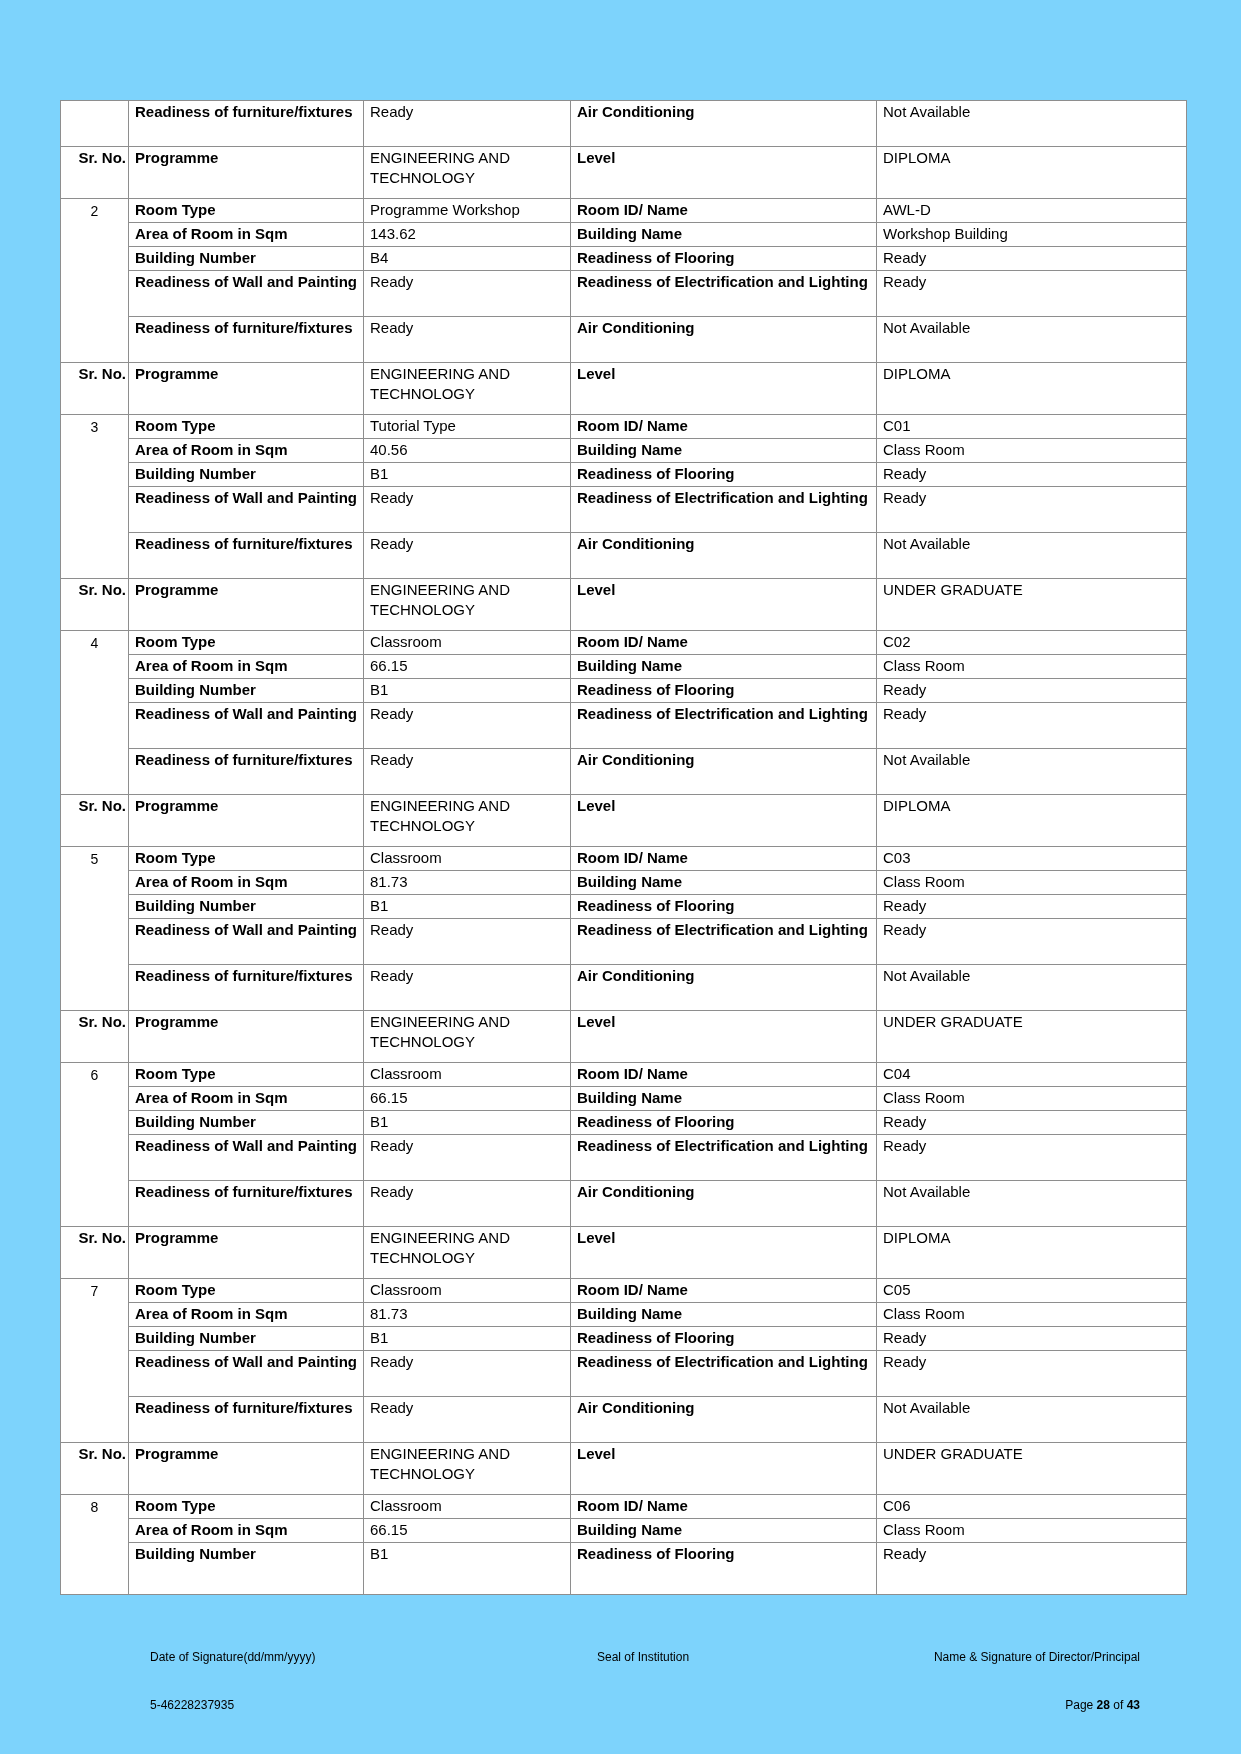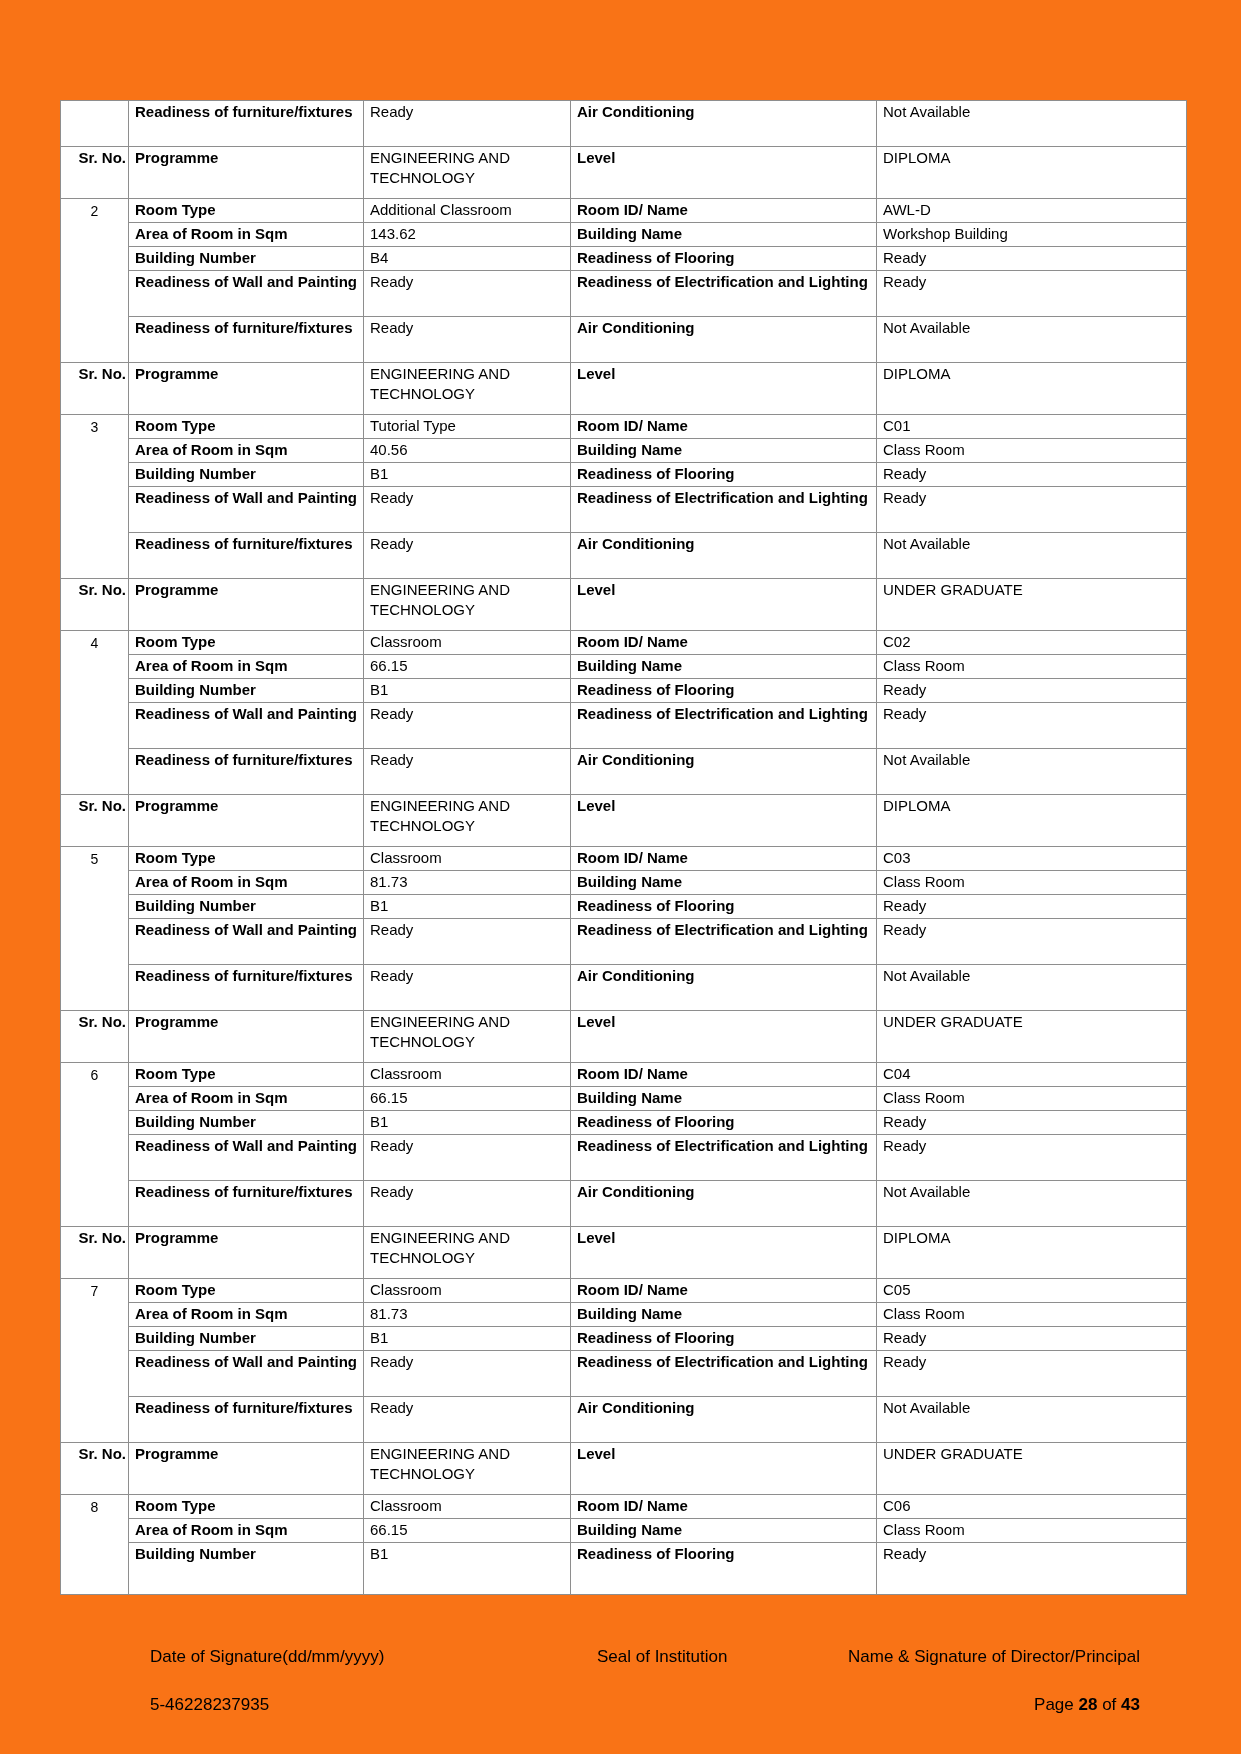--- a/index.html
+++ b/index.html
@@ -1,20 +1,20 @@
 <!DOCTYPE html>
 <html><head>
 <meta charset="utf-8">
 <style>
   html,body { margin:0; padding:0; }
   body {
     width:1241px; height:1754px; position:relative; background:#ffffff;
     font-family:"Liberation Sans", sans-serif; color:#000;
   }
-  .page { position:absolute; inset:0; background:#f97316; overflow:hidden; }
+  .page { position:absolute; inset:0; background:#7dd3fc; overflow:hidden; }
 
   table.rooms {
     position:absolute; left:60px; top:100px; width:1126px;
     border-collapse:collapse; table-layout:fixed;
   }
   table.rooms td, table.rooms th {
     border:1px solid #8e8e8e;
     vertical-align:top;
     padding:1px 6px;
     font-size:15px; line-height:20px;
@@ -23,21 +23,21 @@
     word-wrap:break-word;
     box-sizing:border-box;
     background:#fff;
   }
   table.rooms td.lbl { font-weight:bold; }
   table.rooms td.val { font-weight:normal; }
   table.rooms th.srno { font-weight:bold; text-align:right; padding:1px 2px; }
   table.rooms td.srnum { font-weight:normal; text-align:center; font-size:14px; padding-top:2px; }
   table.rooms td.empty { background:#fff; }
 
-  .footer-label { position:absolute; font-size:17px; line-height:18px; white-space:nowrap; }
+  .footer-label { position:absolute; font-size:12px; line-height:18px; white-space:nowrap; }
   .sig-date { left:150px; top:1648px; }
   .sig-seal { left:597px; top:1648px; }
   .sig-name { right:101px; top:1648px; text-align:left; }
   .app-id   { left:150px; top:1696px; }
   .page-num { right:101px; top:1696px; text-align:left; }
   .page-num b { font-weight:bold; }
 </style>
 </head>
 <body>
 
@@ -62,21 +62,21 @@
         <tr style="height: 52px;">
           <th class="srno">Sr. No.</th>
           <td class="lbl">Programme</td>
           <td class="val">ENGINEERING AND TECHNOLOGY</td>
           <td class="lbl">Level</td>
           <td class="val">DIPLOMA</td>
         </tr>
         <tr style="height: 24px;">
           <td class="srnum" rowspan="5">2</td>
           <td class="lbl">Room Type</td>
-          <td class="val">Additional Classroom</td>
+          <td class="val">Programme Workshop</td>
           <td class="lbl">Room ID/ Name</td>
           <td class="val">AWL-D</td>
         </tr>
         <tr style="height: 24px;">
           <td class="lbl">Area of Room in Sqm</td>
           <td class="val">143.62</td>
           <td class="lbl">Building Name</td>
           <td class="val">Workshop Building</td>
         </tr>
         <tr style="height: 24px;">

